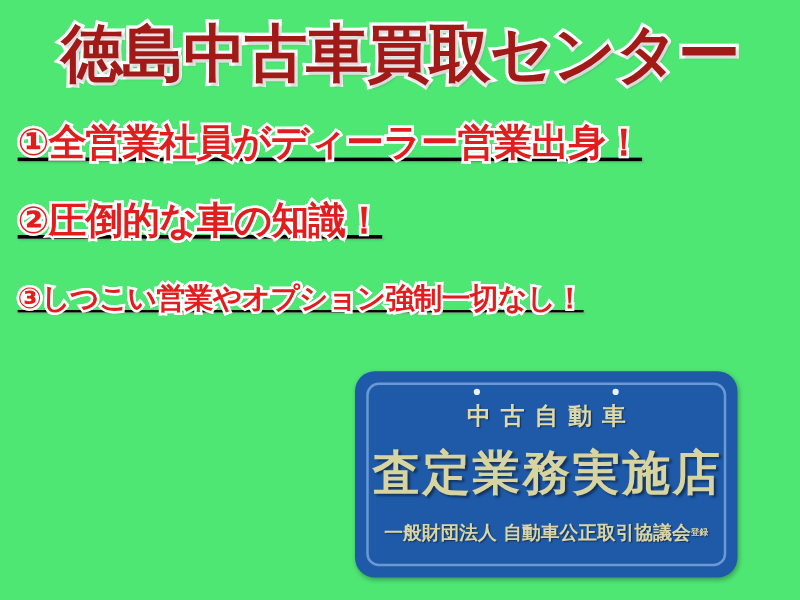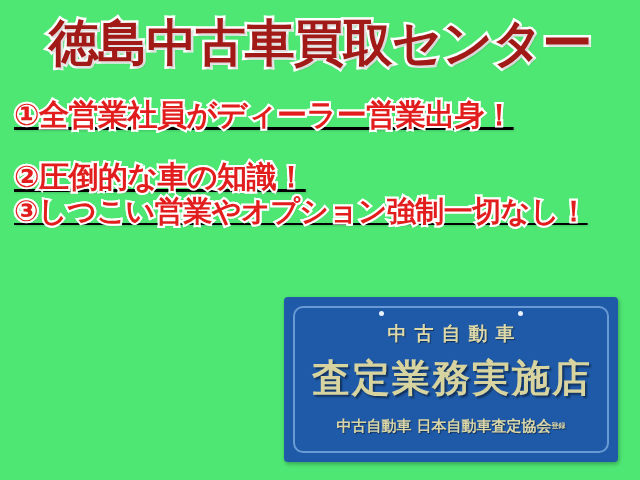--- a/index.html
+++ b/index.html
@@ -56,21 +56,21 @@
     font-weight: bold;
     color: #e21d1d;
     white-space: nowrap;
     letter-spacing: -0.5px;
     -webkit-text-stroke: 4px #ffffff;
     paint-order: stroke fill;
     text-shadow: 0 0 1px #ffffff, 1px 1px 2px rgba(0,0,0,0.15);
   }
   .bullet.b1 { margin-top: 0px; }
   .bullet.b2 { margin-top: 28px; }
-  .bullet.b3 { font-size: 29px; }
+  .bullet.b3 { margin-top: 28px; font-size: 23px; }
 
   
   .badges {
     position: absolute;
     left: 0;
     top: 296px;
     width: 640px;
     height: 172px;
   }
 
@@ -153,23 +153,23 @@
     letter-spacing: 0px;
     white-space: nowrap;
     text-shadow: 1px 1px 2px rgba(0,0,0,0.35);
   }
 
   
   .badge-right {
     position: absolute;
     left: 284px;
     top: 1px;
-    width: 334px;
+    width: 306px;
     height: 165px;
-    border-radius: 4px;
+    border-radius: 16px;
     background: #1f5aa8;
     box-shadow: 1px 2px 4px rgba(0,0,0,0.30);
     overflow: hidden;
   }
   .plate-inner {
     position: absolute;
     left: 9px;
     top: 9px;
     right: 9px;
     bottom: 9px;
@@ -253,18 +253,18 @@
   <div class="badges">
 
 
     <div class="badge-right">
       <div class="plate-inner"></div>
       <div class="bolt left"></div>
       <div class="bolt right"></div>
       <div class="br-top">中古自動車</div>
       <div class="br-main">査定業務実施店</div>
       <div class="br-sub">
-        <span>中古自動車 日本自動車査定協会</span><span class="mark">登録</span>
+        <span>一般財団法人 自動車公正取引協議会</span><span class="mark">登録</span>
       </div>
     </div>
 
   </div>
 </div>
 
 </body></html>

